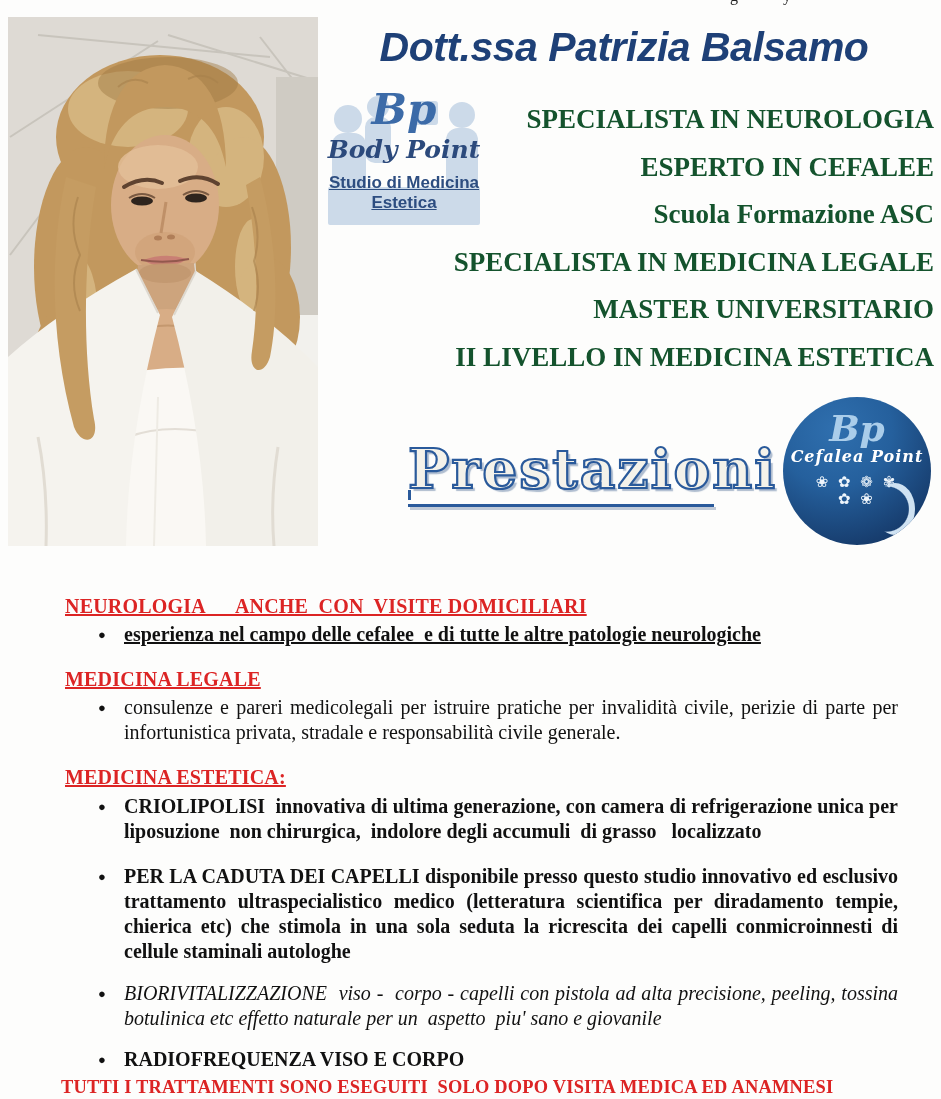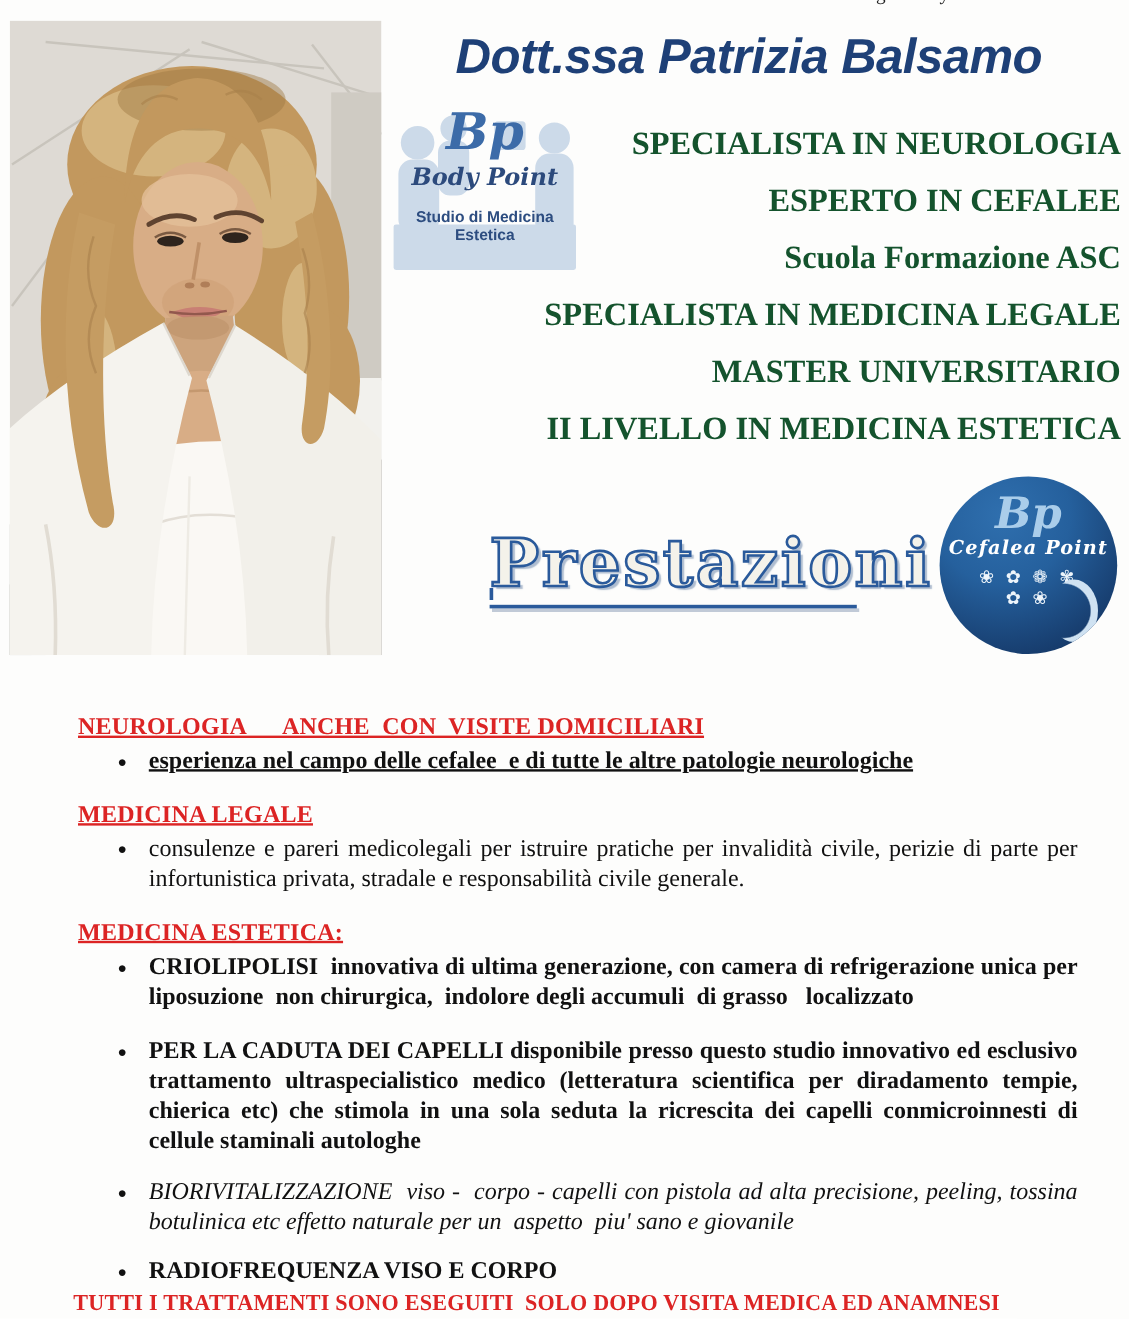--- a/index.html
+++ b/index.html
@@ -15,23 +15,23 @@
   
   .doctor-name{position:absolute;left:330px;top:24px;width:588px;text-align:center;
     font-family:"Liberation Sans",sans-serif;font-style:italic;font-weight:700;
     font-size:41px;color:#1e4077;white-space:nowrap;letter-spacing:-0.5px;}
 
   .bp-logo{position:absolute;left:320px;top:87px;width:168px;height:138px;}
   .bp-logo svg{position:absolute;left:0;top:0;}
   .bp-initials{position:absolute;left:0;top:-2px;width:100%;text-align:center;
     font-family:"DejaVu Serif",serif;font-style:italic;font-weight:700;font-size:42px;color:#3c6ba8;}
   .bp-name{position:absolute;left:0;top:48px;width:100%;text-align:center;
-    font-family:"DejaVu Serif",serif;font-style:italic;font-weight:700;font-size:20px;color:#2c4a7c;}
+    font-family:"DejaVu Serif",serif;font-style:italic;font-weight:700;font-size:25px;color:#2c4a7c;}
   .bp-sub{position:absolute;left:0;top:86px;width:100%;text-align:center;
-    font-family:"Liberation Sans",sans-serif;font-weight:700;font-size:13px;color:#2d4d80;}
+    font-family:"Liberation Sans",sans-serif;font-weight:700;font-size:17px;color:#2d4d80;text-decoration:underline;}
 
   .credentials{position:absolute;top:96px;right:31px;text-align:right;
     font-weight:700;font-size:27px;color:#14532d;line-height:47.5px;white-space:nowrap;}
 
   
   .services-title{position:absolute;left:408px;top:436px;}
   .services-title .txt{
     font-family:"DejaVu Serif",serif;font-size:55px;font-weight:700;letter-spacing:2px;
     color:#f4f2ea;-webkit-text-stroke:2.2px #2a5a9b;
     text-shadow:3px 3px 1px rgba(110,135,170,.55);}

